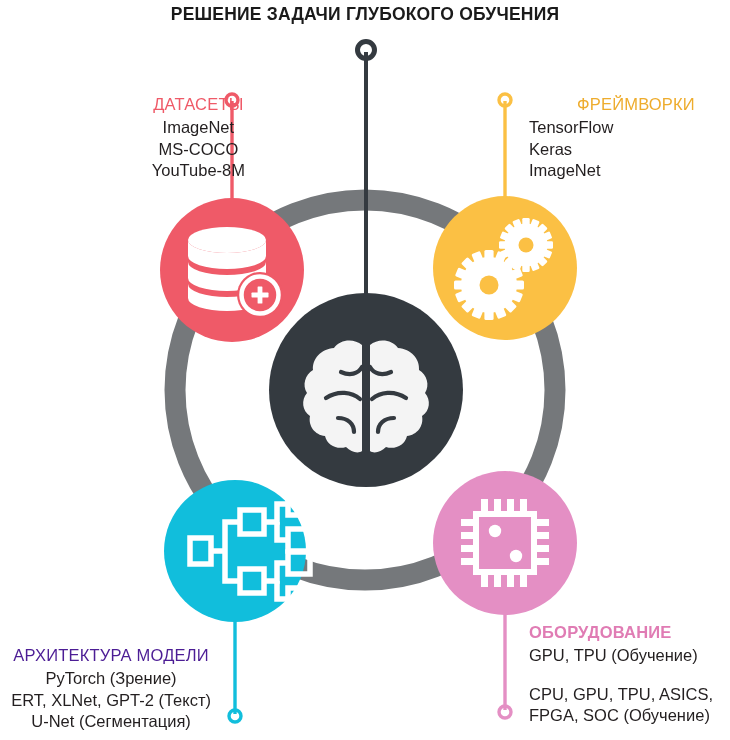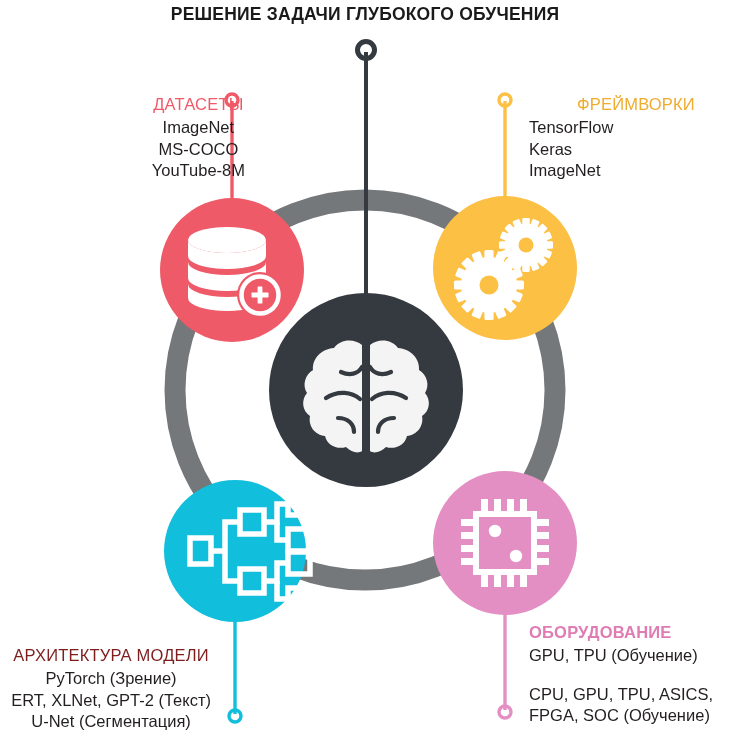--- a/index.html
+++ b/index.html
@@ -57,21 +57,21 @@
   .align-right { text-align: center; }
   .align-left  { text-align: left; }
 
   #label-datasets   { right: 485px; top: 94px; }
   #label-frameworks { left: 529px;  top: 94px; }
   #label-model      { right: 519px; top: 645px; }
   #label-hardware   { left: 529px;  top: 622px; }
 
   .heading-datasets   { color: #ef5a68; }
   .heading-frameworks { color: #eeac2d; margin-left: 48px; }
-  .heading-model      { color: #7f1d1d; }
+  .heading-model      { color: #4c1d95; }
   .heading-hardware   { color: #e07cb4; font-weight: bold; }
 </style>
 </head>
 <body>
 
 <div id="page-title">РЕШЕНИЕ ЗАДАЧИ ГЛУБОКОГО ОБУЧЕНИЯ</div>
 
 <svg class="diagram" viewBox="0 0 730 740">
 
   <circle cx="365" cy="390" r="190" fill="none" stroke="#75787b" stroke-width="21"></circle>

